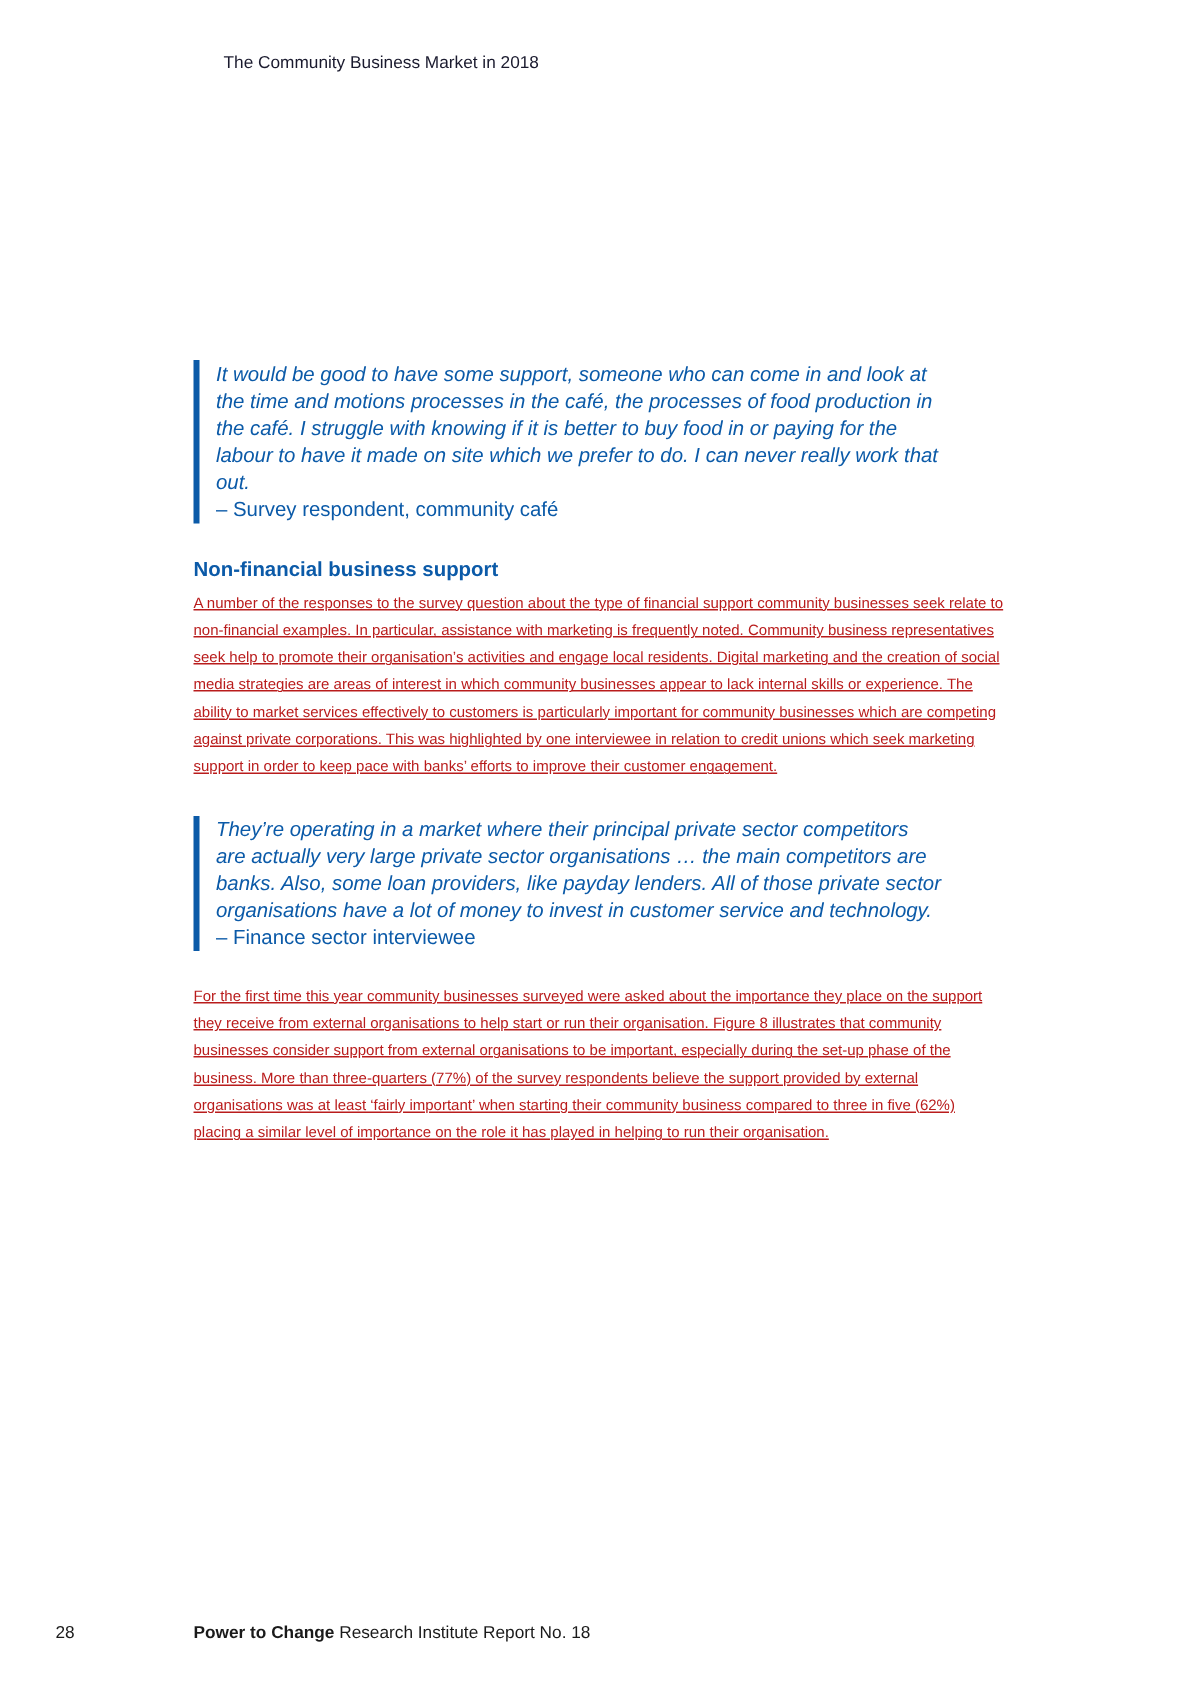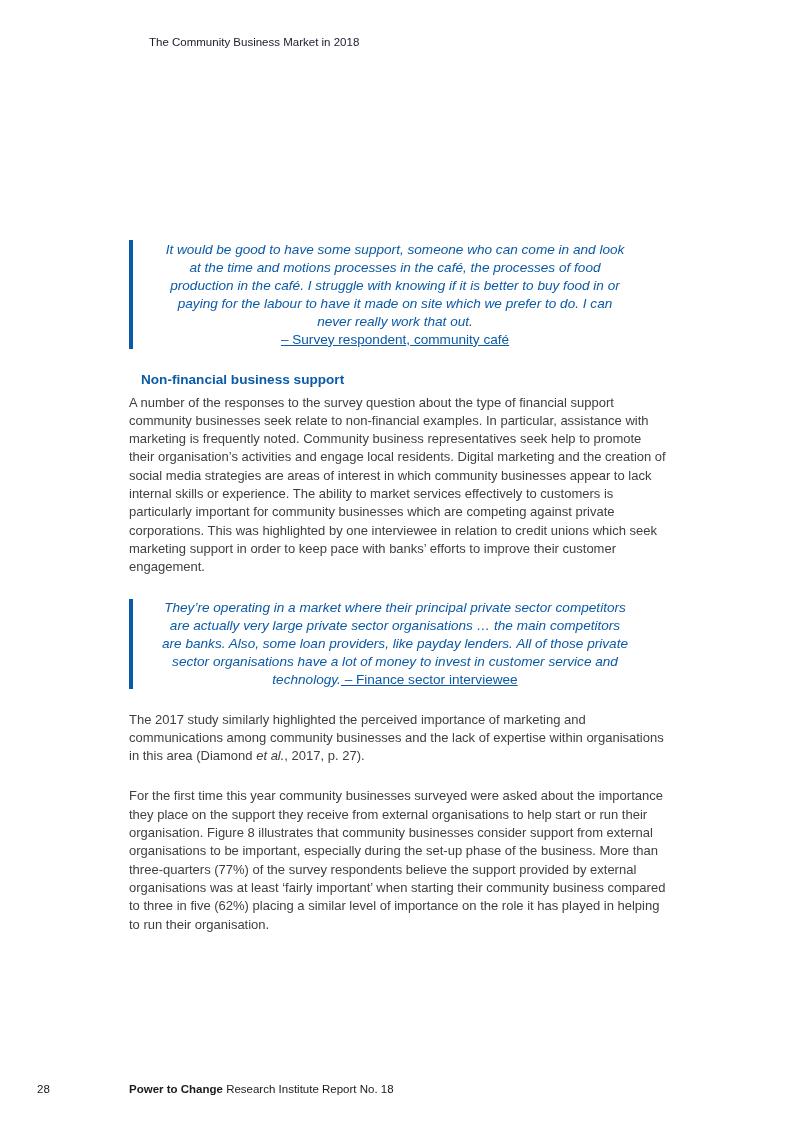--- a/index.html
+++ b/index.html
@@ -27,47 +27,46 @@
     .running-header .section-title { color: #0b5aa8; }
 
     .content {
       position: absolute;
       left: 129px;
       top: 226px;
       width: 540px;
     }
     .quote {
       position: relative;
-      padding-left: 28px;
+      padding-left: 11px;
       border-left: 4px solid #0b5aa8;
       margin-left: 0;
       color: #0b5aa8;
       font-size: 13.6px;
       line-height: 18px;
       font-style: italic;
       margin-bottom: 22px;
-      text-align: center;
     }
     .quote .attribution {
       font-style: normal;
-      text-decoration: underline;
     }
     .quote1 { padding-top: 1px; }
     h3 {
       color: #0b5aa8;
       font-size: 13.6px;
       font-weight: bold;
-      margin: 0 0 5px 12px;
+      margin: 0 0 5px 0;
       line-height: 18px;
     }
     p {
       margin: 0 0 22px 0;
-      font-size: 13px;
+      font-size: 10px;
       line-height: 18.3px;
-      color: #404040;
+      color: #b91c1c;
+      text-decoration: underline;
     }
     .page-footer {
       position: absolute;
       top: 1082px;
       left: 37px;
       font-size: 11.5px;
       line-height: 14px;
       color: #1a1a1a;
     }
     .page-number {
@@ -96,21 +95,20 @@
     <span class="attribution">– Survey respondent, community café</span>
   </blockquote>
 
   <h3>Non-financial business support</h3>
   <p>A number of the responses to the survey question about the type of financial support community businesses seek relate to non-financial examples. In particular, assistance with marketing is frequently noted. Community business representatives seek help to promote their organisation’s activities and engage local residents. Digital marketing and the creation of social media strategies are areas of interest in which community businesses appear to lack internal skills or experience. The ability to market services effectively to customers is particularly important for community businesses which are competing against private corporations. This was highlighted by one interviewee in relation to credit unions which seek marketing support in order to keep pace with banks’ efforts to improve their customer engagement.</p>
 
   <blockquote class="quote">
     <span>They’re operating in a market where their principal private sector competitors are actually very large private sector organisations … the main competitors are banks. Also, some loan providers, like payday lenders. All of those private sector organisations have a lot of money to invest in customer service and technology.</span><span class="attribution"> – Finance sector interviewee</span>
   </blockquote>
 
-  <p><span>The 2017 study similarly highlighted the perceived importance of marketing and communications among community businesses and the lack of expertise within organisations in this area (Diamond </span><em class="cite">et al.</em><span>, 2017, p. 27).</span></p>
 
   <p>For the first time this year community businesses surveyed were asked about the importance they place on the support they receive from external organisations to help start or run their organisation. Figure 8 illustrates that community businesses consider support from external organisations to be important, especially during the set-up phase of the business. More than three-quarters (77%) of the survey respondents believe the support provided by external organisations was at least ‘fairly important’ when starting their community business compared to three in five (62%) placing a similar level of importance on the role it has played in helping to run their organisation.</p>
 </div>
 
 <div class="page-footer">
   <span class="page-number">28</span>
   <span class="footer-text"><span class="brand">Power to Change</span><span> Research Institute Report No. 18</span></span>
 </div>
 
 </body></html>

